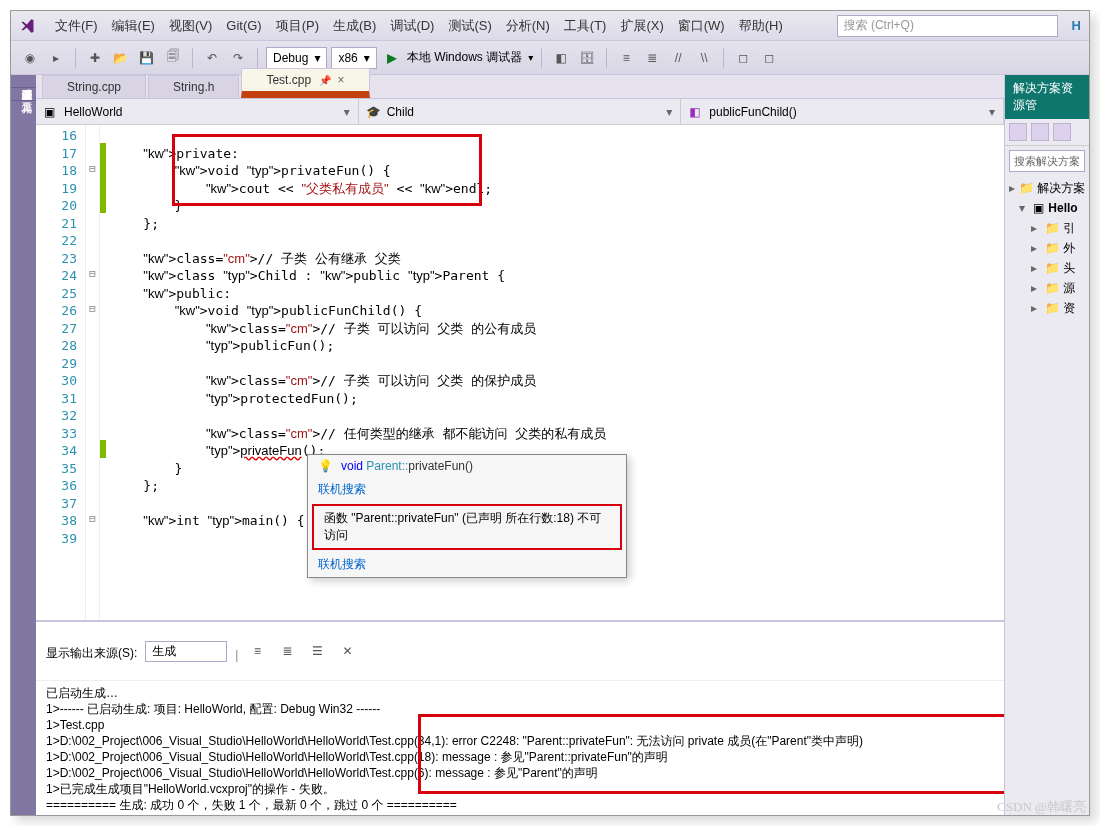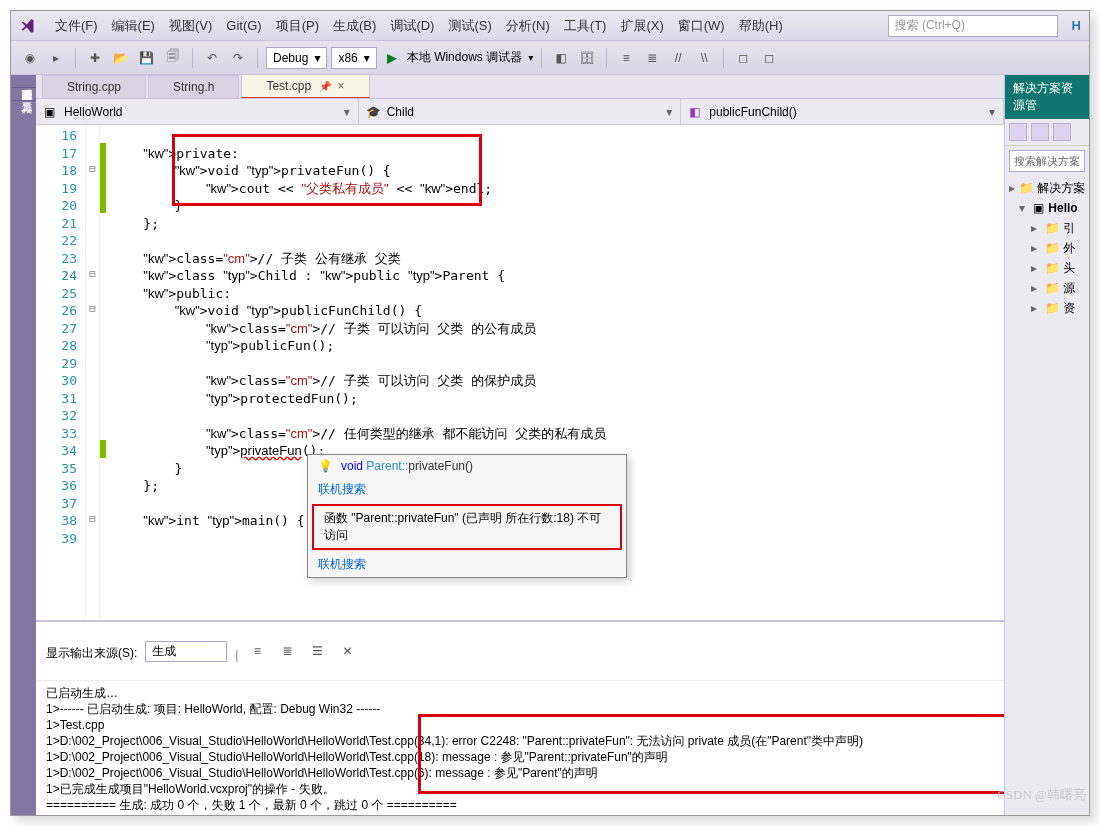--- a/index.html
+++ b/index.html
@@ -1,33 +1,33 @@
 <!DOCTYPE html>
 <html><head>
 <meta charset="utf-8">
 <style>
 * { margin: 0; padding: 0; box-sizing: border-box; font-family: "Microsoft YaHei", "Segoe UI", sans-serif; }
 body { background: #fff; width: 1100px; height: 826px; overflow: hidden; position: relative; }
 .shell { position: absolute; inset: 10px; border: 1px solid #999; background: #fff; box-shadow: 6px 6px 10px rgba(0,0,0,0.15); display: flex; flex-direction: column; }
 .menubar { background: linear-gradient(#eae9ef,#dcdaea); height: 30px; display: flex; align-items: center; padding: 0 8px; font-size: 13px; color: #333; gap: 2px; border-bottom: 1px solid #c9c4db; }
 .menubar .logo { width: 20px; height: 20px; display:flex; align-items:center; justify-content:center; margin-right:8px; }
 .menubar .mi { padding: 4px 6px; cursor: default; }
-.menubar .search { margin-left: auto; width: 170px; height: 22px; border: 1px solid #b0a8c8; background:#fff; font-size:12px; padding:0 6px; color:#999; display:flex; align-items:center; }
+.menubar .search { margin-left: auto; width: 221px; height: 22px; border: 1px solid #b0a8c8; background:#fff; font-size:12px; padding:0 6px; color:#999; display:flex; align-items:center; }
 .toolbar { background: linear-gradient(#e6e3ef,#d9d6e5); height: 34px; border-bottom: 1px solid #c9c4db; display:flex; align-items:center; padding:0 8px; gap:4px; font-size:12px; }
 .tbtn { width:22px; height:22px; display:flex; align-items:center; justify-content:center; color:#555; }
 .tsep { width:1px; height:20px; background:#bcb5ce; margin:0 4px; }
 .tcombo { border:1px solid #b0a8c8; background:#fff; height:22px; padding:0 6px; display:flex; align-items:center; font-size:12px; gap:6px; }
 .tbtn.green { color:#0a7b1e; font-weight:bold; }
 .body-row { flex:1; display:flex; min-height:0; }
 .left-rails { width:25px; background:#8276a3; color:#fff; font-size:11px; writing-mode:vertical-rl; text-orientation:upright; display:flex; flex-direction:row; }
 .left-rails .rail { padding:6px 2px; border-bottom:1px solid #6c5e92; }
 .editor-area { flex:1; display:flex; flex-direction:column; min-width:0; }
 .tabs { background:#e6e3ef; height:24px; display:flex; align-items:flex-end; padding-left:6px; border-bottom:1px solid #c9c4db; }
 .tab { padding:4px 24px; font-size:12px; color:#333; background:#d8d4e4; margin-right:2px; border:1px solid #c9c4db; border-bottom:none; position:relative; }
-.tab.active { background:#f8f6e8; border-bottom:1px solid #c2410c; }
+.tab.active { background:#f8f6e8; border-bottom:7px solid #c2410c; }
 .tab .pin { color:#2a7ab0; margin-left:8px; font-size:10px; }
 .tab .close { margin-left:6px; color:#666; }
 .nav-combos { height:26px; background:#eceaf1; border-bottom:1px solid #ccc; display:flex; }
 .nav-combos .nc { flex:1; border-right:1px solid #ccc; display:flex; align-items:center; padding:0 8px; font-size:12px; gap:6px; }
 .nc .ico { width:14px; height:14px; display:inline-block; }
 .nc .dd { margin-left:auto; color:#666; }
 .code-wrap { flex:1; display:flex; min-height:0; position:relative; background:#fff;justify-content:space-between; }
 .gutter { width:50px; background:#fff; border-right:1px solid #eee; text-align:right; padding:2px 8px 2px 2px; font-family:Consolas,monospace; font-size:13px; color:#2b91af; line-height:17.5px; }
 .fold-col { width:14px; background:#fff; border-right:1px solid #eee; font-family:Consolas,monospace; font-size:11px; color:#888; line-height:17.5px; text-align:center; }
 .bar-col { width:6px; background:#fff; }
@@ -50,21 +50,21 @@
 .out-tool .sel { border:1px solid #b0a8c8; background:#fff; padding:1px 50px 1px 6px; }
 .out-body { flex:1; font-family:"NSimSun",Consolas,monospace; font-size:12px; line-height:16px; padding:4px 10px; white-space:pre; overflow:hidden; position:relative; }
 .right-pane { width:85px; background:#eceaf1; border-left:1px solid #c9c4db; display:flex; flex-direction:column; }
 .rp-title { background:#0f766e; color:#fff; font-size:12px; padding:5px 8px; }
 .rp-tool { display:flex; gap:4px; padding:4px; border-bottom:1px solid #ccc; }
 .rp-tool .ib { width:18px; height:18px; background:#ddd2ee; border:1px solid #bcb5ce; }
 .rp-search { margin:4px; height:22px; border:1px solid #b0a8c8; background:#fff; font-size:11px; padding:0 4px; display:flex; align-items:center; color:#666; overflow:hidden; }
 .tree { font-size:12px; padding:2px 4px; line-height:20px; overflow:hidden; }
 .tree .node { display:flex; align-items:center; gap:4px; white-space:nowrap; }
 .tree .arr { color:#666; width:10px; }
-.watermark { position:absolute; right:14px; bottom:22px; font-size:13px; color:#c7c7c7; font-family:"Microsoft YaHei"; }
+.watermark { position:absolute; right:14px; bottom:10px; font-size:13px; color:#c7c7c7; font-family:"Microsoft YaHei"; }
 </style>
 </head>
 <body>
 
 <div class="shell">
 
   <div class="menubar">
     <span class="logo">
       <svg viewBox="0 0 24 24" width="18" height="18">
           <path fill="#68217a" d="M2 17l5-5-5-5 2-1 5 4 6-7 3 1v16l-3 1-6-7-5 4z"></path>

